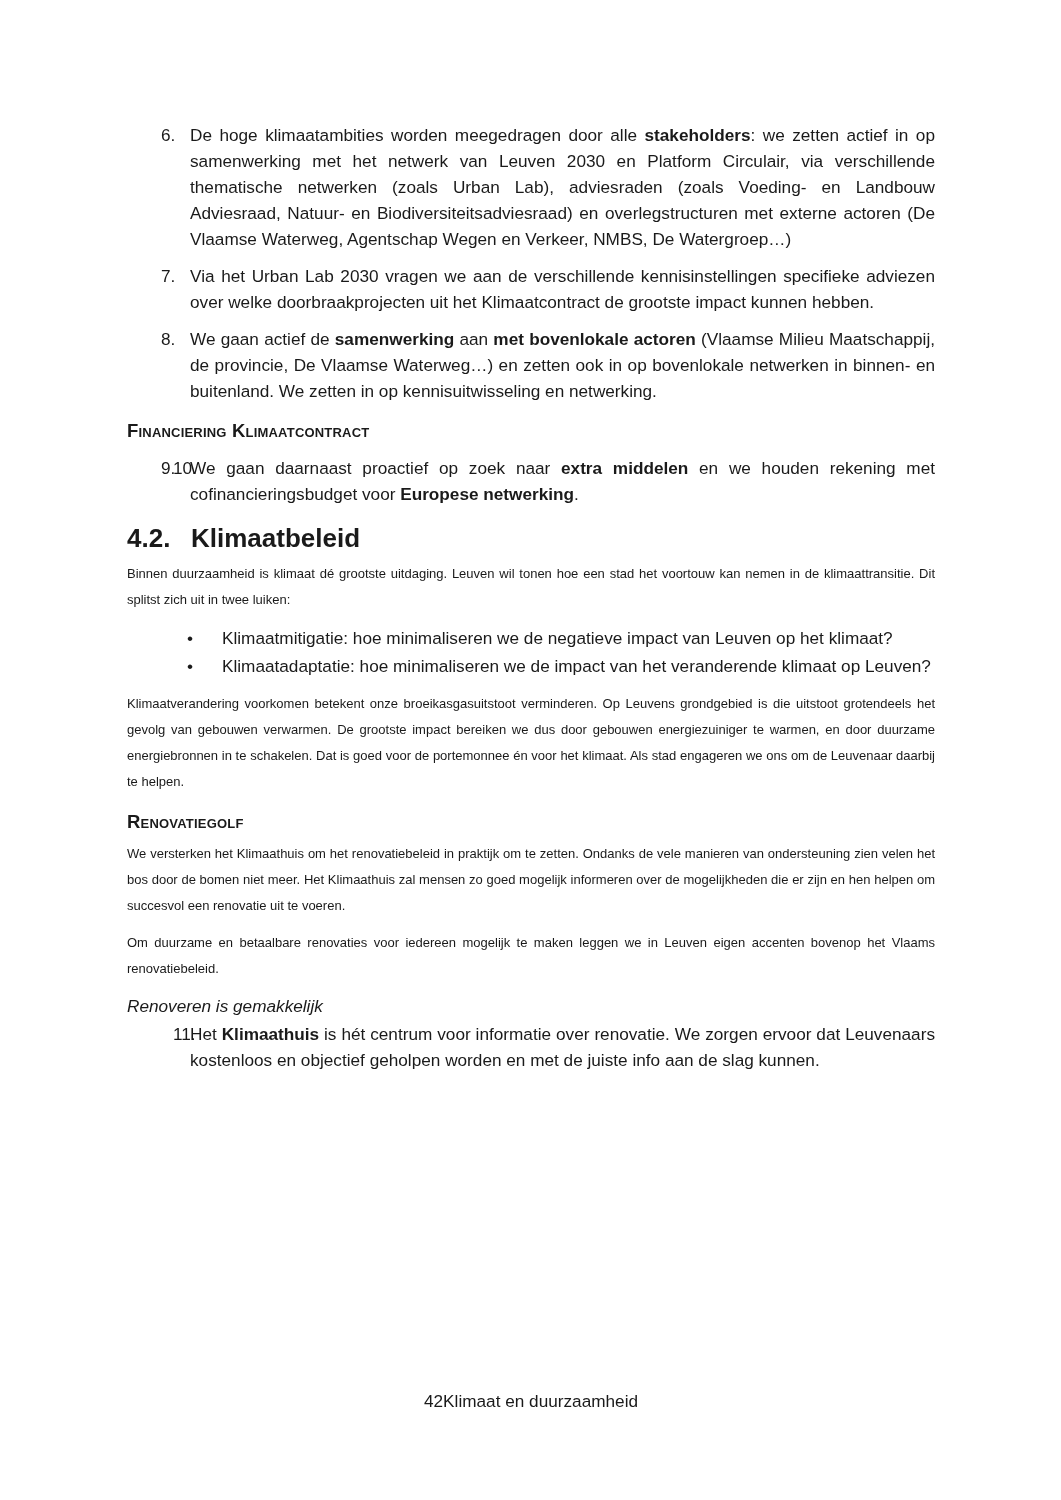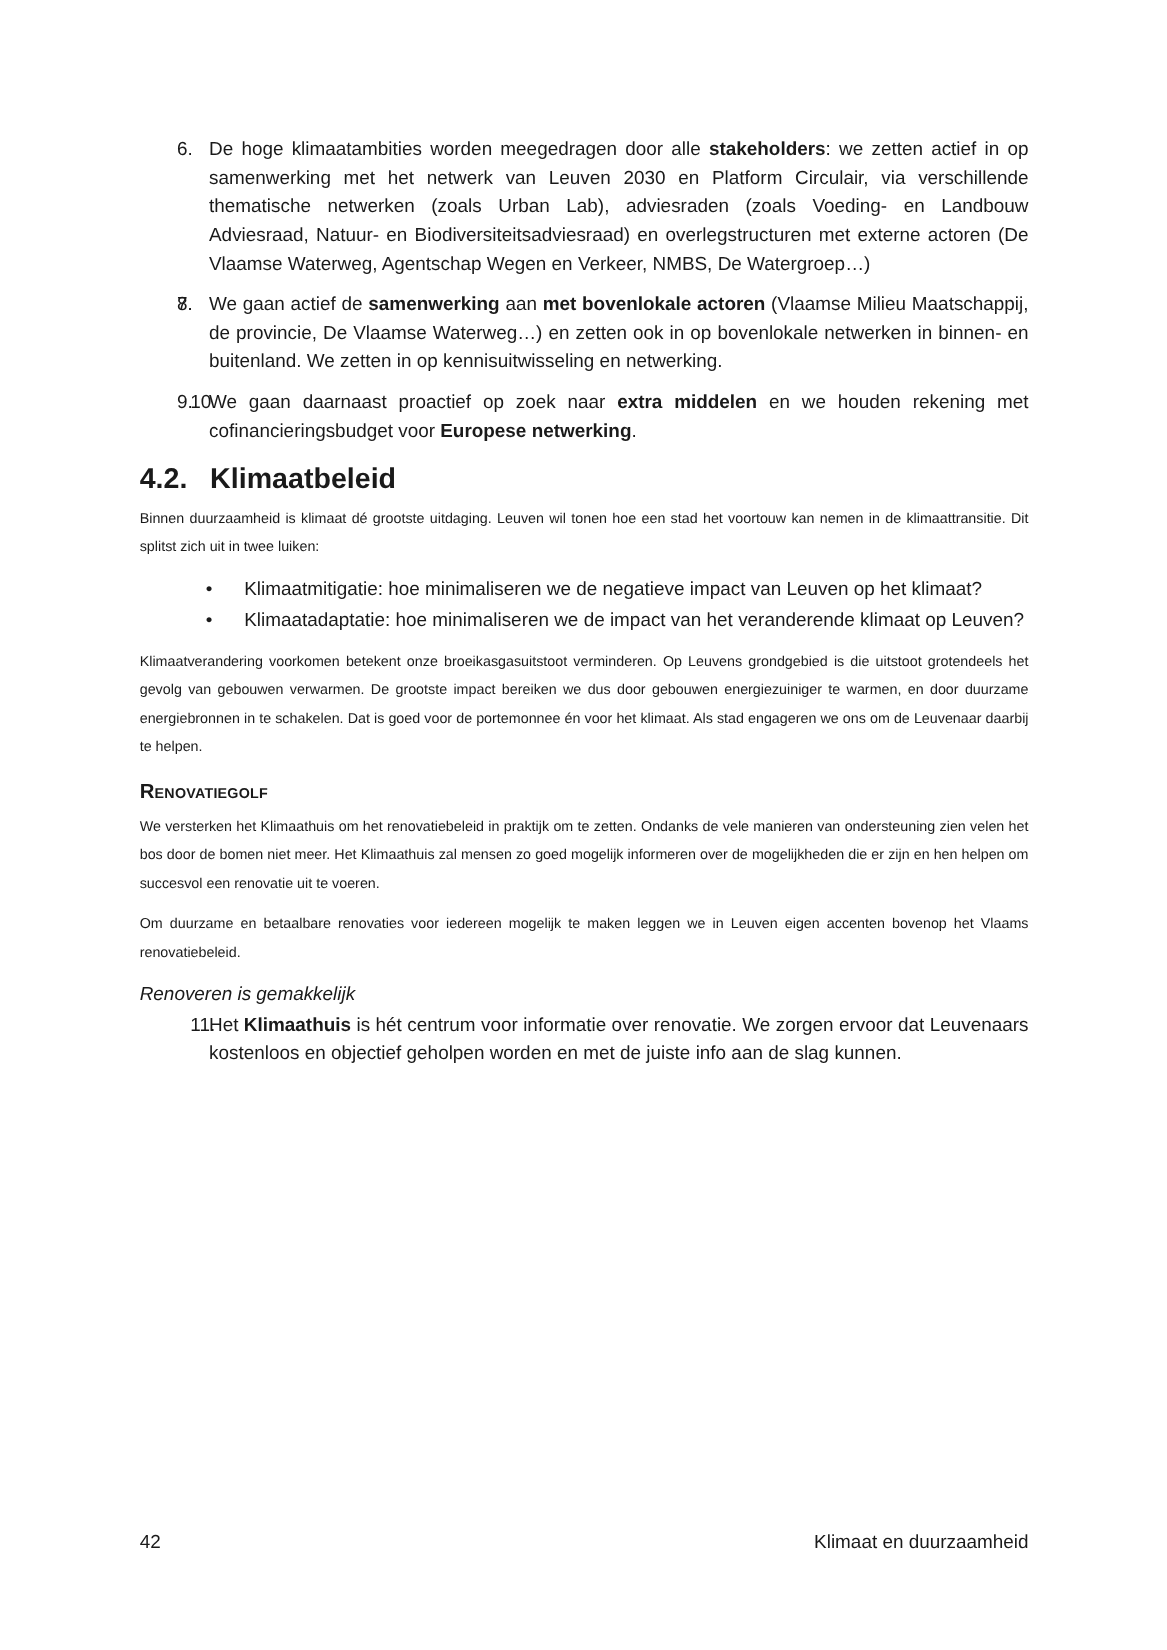--- a/index.html
+++ b/index.html
@@ -13,34 +13,35 @@
   .h-small { font-weight: bold; font-size: 18.5px; font-variant: small-caps; margin: 14px 0 6px 0;
              letter-spacing: 0.2px; line-height: 26px; }
   .h-big { font-weight: bold; font-size: 26px; margin: 14px 0 6px 0; line-height: 34px; }
   .h-big .secnum { display: inline-block; width: 64px; }
   p { margin: 0 0 11px 0; font-size: 13px; line-height: 26px; text-align: justify; }
   .bullets { margin: 4px 0 11px 0; padding: 0; list-style: none; }
   .bullets li { position: relative; padding-left: 95px; font-size: 17.2px; line-height: 28px; text-align: justify; }
   .bullets li .dot { position: absolute; left: 60px; top: 0; }
   .h-italic { font-style: italic; font-weight: normal; font-size: 17.2px; margin: 10px 0 2px 0; line-height: 26px; }
   .footer { position: absolute; top: 1391px; left: 127px; width: 808px; font-size: 17.2px;
-            display: flex; justify-content: space-between; }
+            display: flex; justify-content: center; }
   b { font-weight: bold; margin-top: 32px; }
 </style>
 </head>
 <body>
 
 <div class="page">
 
   <div>
       <div class="item"><span class="num">6.</span><span>De hoge klimaatambities worden meegedragen door alle </span><b>stakeholders</b><span>: we zetten actief in op samenwerking met het netwerk van Leuven 2030 en Platform Circulair, via verschillende thematische netwerken (zoals Urban Lab), adviesraden (zoals Voeding- en Landbouw Adviesraad, Natuur- en Biodiversiteitsadviesraad) en overlegstructuren met externe actoren (De Vlaamse Waterweg, Agentschap Wegen en Verkeer, NMBS, De Watergroep…)</span></div>
-      <div class="item"><span class="num">7.</span></div>
+      <div class="item"><span class="num">7.</span><span>Via het Urban Lab 2030 vragen we aan de verschillende kennisinstellingen specifieke adviezen over welke doorbraakprojecten uit het Klimaatcontract de grootste impact kunnen hebben.</span></div>
       <div class="item"><span class="num">8.</span><span>We gaan actief de </span><b>samenwerking</b><span> aan </span><b>met bovenlokale actoren</b><span> (Vlaamse Milieu Maatschappij, de provincie, De Vlaamse Waterweg…) en zetten ook in op bovenlokale netwerken in binnen- en buitenland. We zetten in op kennisuitwisseling en netwerking.</span></div>
     </div>
 
+  <div class="h-small">Financiering Klimaatcontract</div>
   <div>
       <div class="item"><span class="num">9.</span></div>
       <div class="item two"><span class="num">10.</span><span>We gaan daarnaast proactief op zoek naar </span><b>extra middelen</b><span> en we houden rekening met cofinancieringsbudget voor </span><b>Europese netwerking</b><span>.</span></div>
     </div>
 
   <div class="h-big">
     <span class="secnum">4.2.</span><span>Klimaatbeleid</span>
   </div>
   <p>Binnen duurzaamheid is klimaat dé grootste uitdaging. Leuven wil tonen hoe een stad het voortouw kan nemen in de klimaattransitie. Dit splitst zich uit in twee luiken:</p>
   <ul class="bullets">

